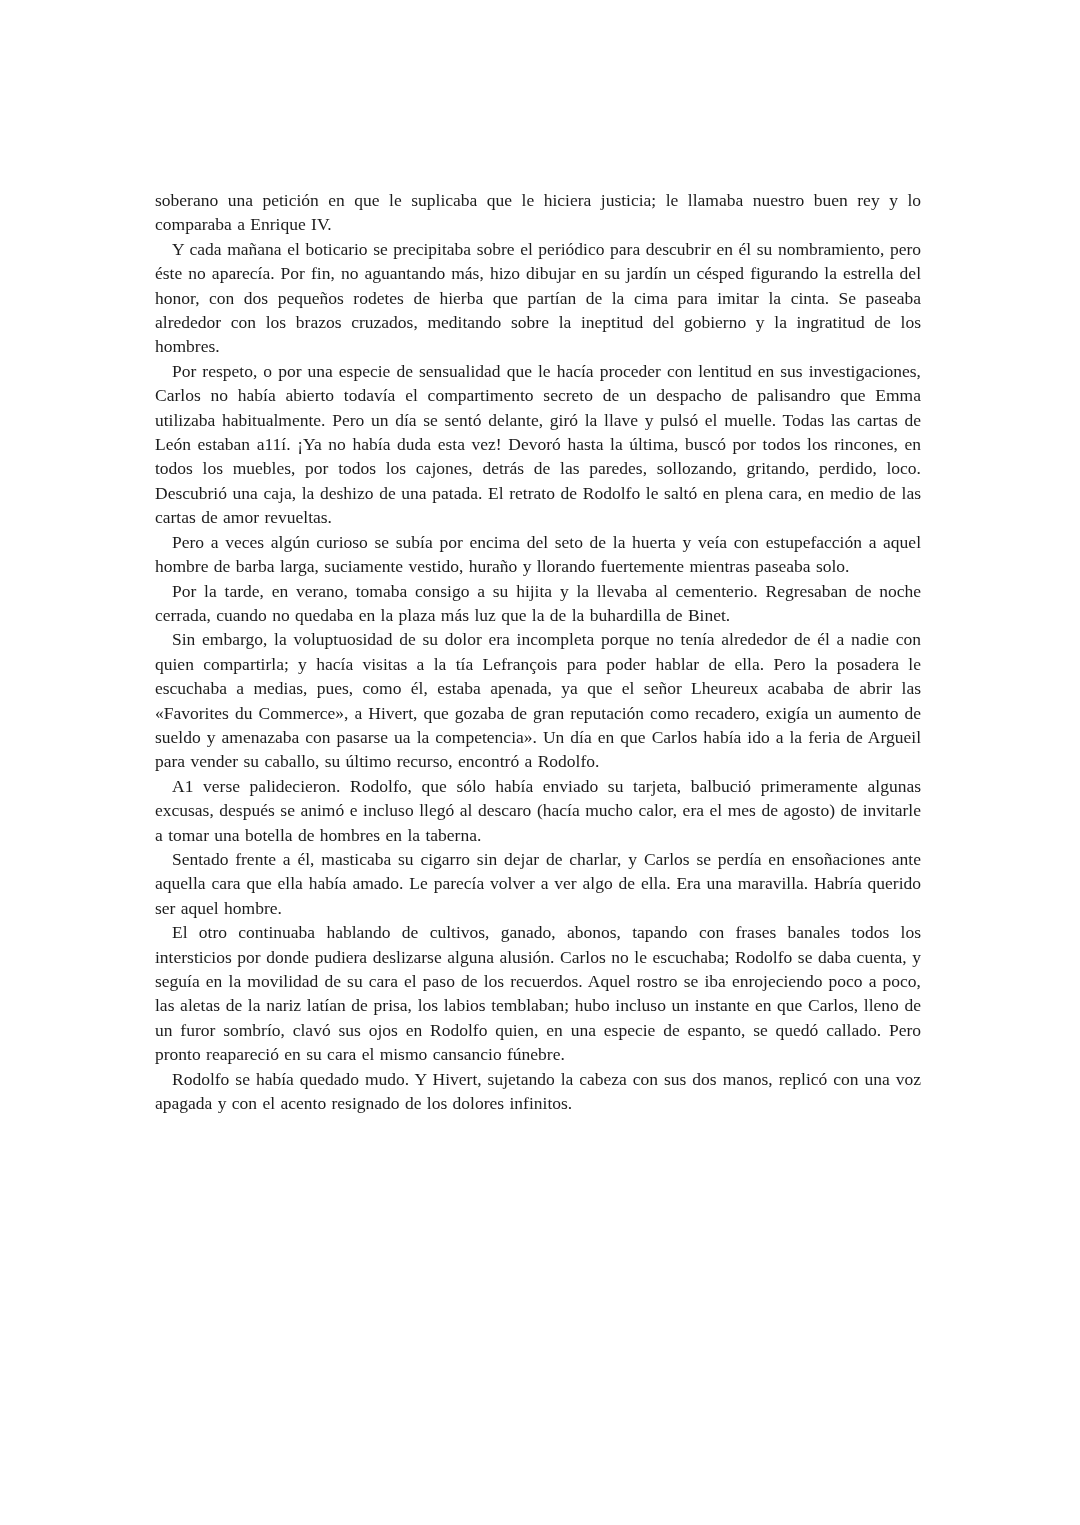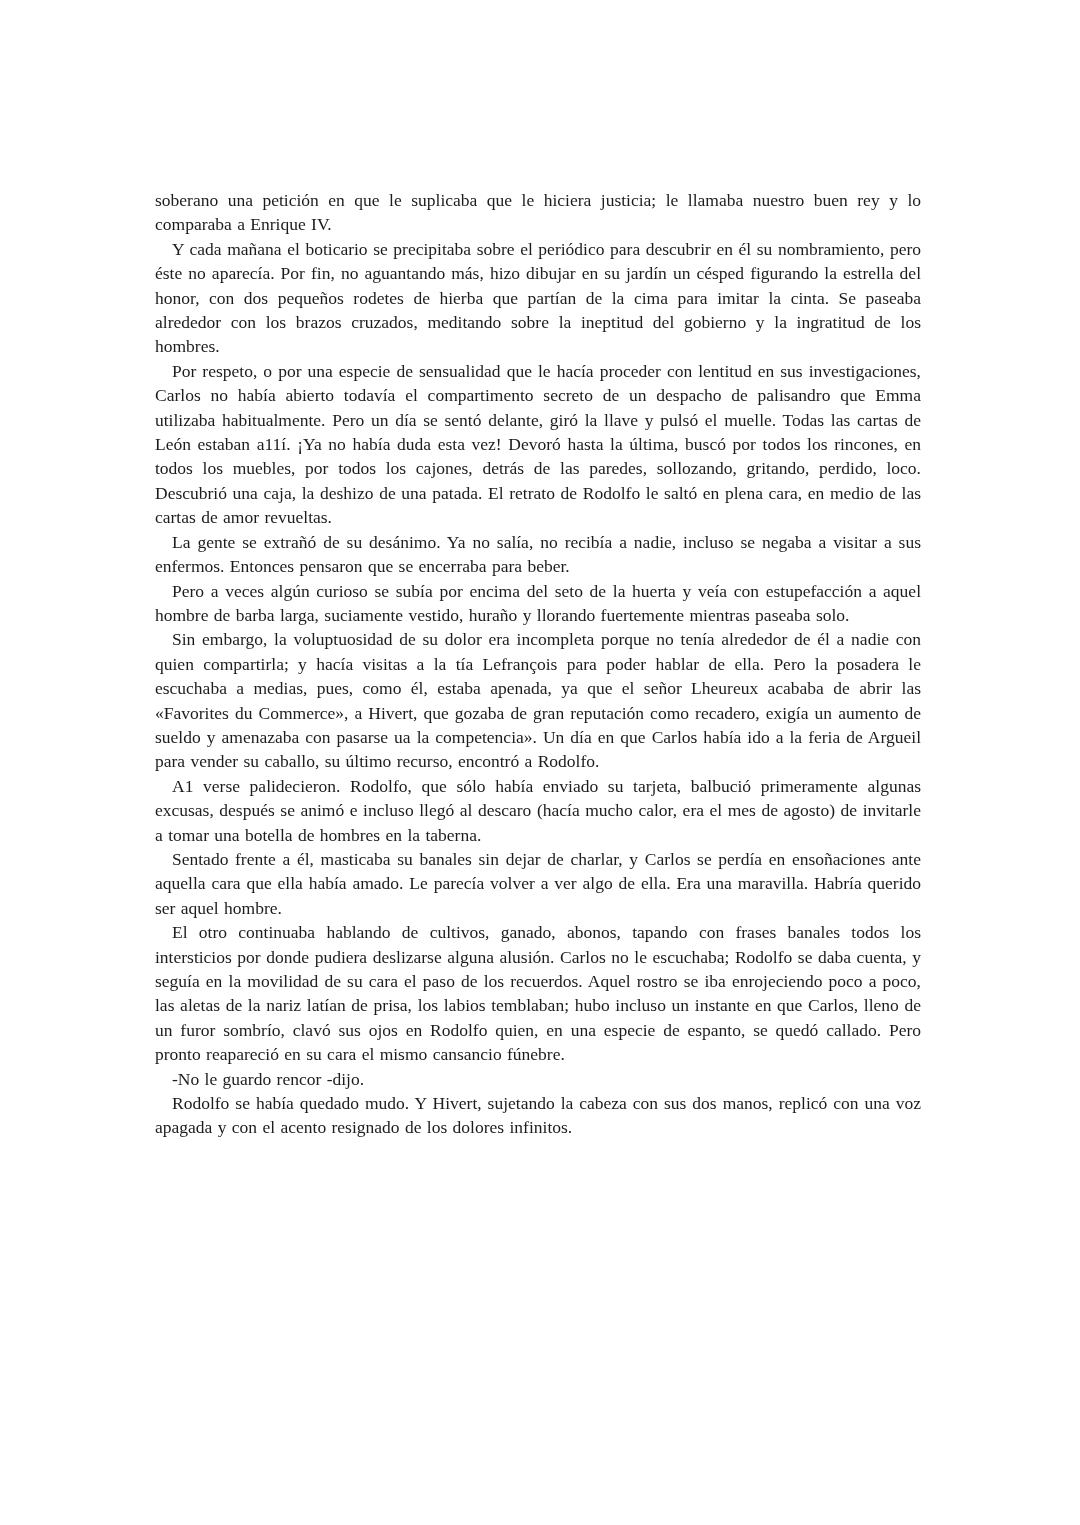--- a/index.html
+++ b/index.html
@@ -41,22 +41,21 @@
   }
 </style>
 </head>
 <body>
 
 <div class="page">
   <div class="page-text">
       <p class="para no-indent">soberano una petición en que le suplicaba que le hiciera justicia; le llamaba nuestro buen rey y lo comparaba a Enrique IV.</p>
       <p class="para">Y cada mañana el boticario se precipitaba sobre el periódico para descubrir en él su nombramiento, pero éste no aparecía. Por fin, no aguantando más, hizo dibujar en su jardín un césped figurando la estrella del honor, con dos pequeños rodetes de hierba que partían de la cima para imitar la cinta. Se paseaba alrededor con los brazos cruzados, meditando sobre la ineptitud del gobierno y la ingratitud de los hombres.</p>
       <p class="para">Por respeto, o por una especie de sensualidad que le hacía proceder con lentitud en sus investigaciones, Carlos no había abierto todavía el compartimento secreto de un despacho de palisandro que Emma utilizaba habitualmente. Pero un día se sentó delante, giró la llave y pulsó el muelle. Todas las cartas de León estaban a11í. ¡Ya no había duda esta vez! Devoró hasta la última, buscó por todos los rincones, en todos los muebles, por todos los cajones, detrás de las paredes, sollozando, gritando, perdido, loco. Descubrió una caja, la deshizo de una patada. El retrato de Rodolfo le saltó en plena cara, en medio de las cartas de amor revueltas.</p>
-      <p class="para">La gente se extrañó de su desánimo. Ya no salía, no recibía a nadie, incluso se negaba a visitar a sus enfermos. Entonces pensaron que se encerraba para beber.</p>
       <p class="para">Pero a veces algún curioso se subía por encima del seto de la huerta y veía con estupefacción a aquel hombre de barba larga, suciamente vestido, huraño y llorando fuertemente mientras paseaba solo.</p>
+      <p class="para">Por la tarde, en verano, tomaba consigo a su hijita y la llevaba al cementerio. Regresaban de noche cerrada, cuando no quedaba en la plaza más luz que la de la buhardilla de Binet.</p>
       <p class="para">Sin embargo, la voluptuosidad de su dolor era incompleta porque no tenía alrededor de él a nadie con quien compartirla; y hacía visitas a la tía Lefrançois para poder hablar de ella. Pero la posadera le escuchaba a medias, pues, como él, estaba apenada, ya que el señor Lheureux acababa de abrir las «Favorites du Commerce», a Hivert, que gozaba de gran reputación como recadero, exigía un aumento de sueldo y amenazaba con pasarse ua la competencia». Un día en que Carlos había ido a la feria de Argueil para vender su caballo, su último recurso, encontró a Rodolfo.</p>
       <p class="para">A1 verse palidecieron. Rodolfo, que sólo había enviado su tarjeta, balbució primeramente algunas excusas, después se animó e incluso llegó al descaro (hacía mucho calor, era el mes de agosto) de invitarle a tomar una botella de hombres en la taberna.</p>
-      <p class="para">Sentado frente a él, masticaba su banales sin dejar de charlar, y Carlos se perdía en ensoñaciones ante aquella cara que ella había amado. Le parecía volver a ver algo de ella. Era una maravilla. Habría querido ser aquel hombre.</p>
+      <p class="para">Sentado frente a él, masticaba su cigarro sin dejar de charlar, y Carlos se perdía en ensoñaciones ante aquella cara que ella había amado. Le parecía volver a ver algo de ella. Era una maravilla. Habría querido ser aquel hombre.</p>
       <p class="para">El otro continuaba hablando de cultivos, ganado, abonos, tapando con frases banales todos los intersticios por donde pudiera deslizarse alguna alusión. Carlos no le escuchaba; Rodolfo se daba cuenta, y seguía en la movilidad de su cara el paso de los recuerdos. Aquel rostro se iba enrojeciendo poco a poco, las aletas de la nariz latían de prisa, los labios temblaban; hubo incluso un instante en que Carlos, lleno de un furor sombrío, clavó sus ojos en Rodolfo quien, en una especie de espanto, se quedó callado. Pero pronto reapareció en su cara el mismo cansancio fúnebre.</p>
-      <p class="para">-No le guardo rencor -dijo.</p>
       <p class="para">Rodolfo se había quedado mudo. Y Hivert, sujetando la cabeza con sus dos manos, replicó con una voz apagada y con el acento resignado de los dolores infinitos.</p>
     </div>
 </div>
 
 </body></html>

